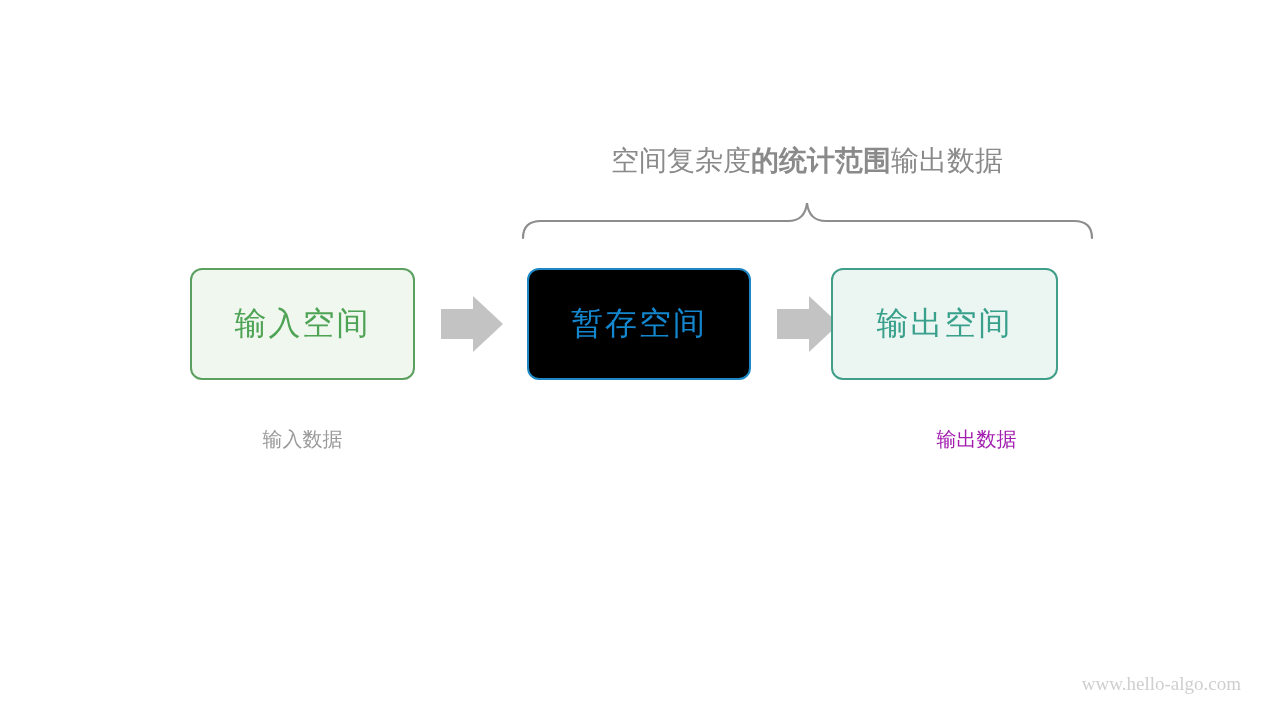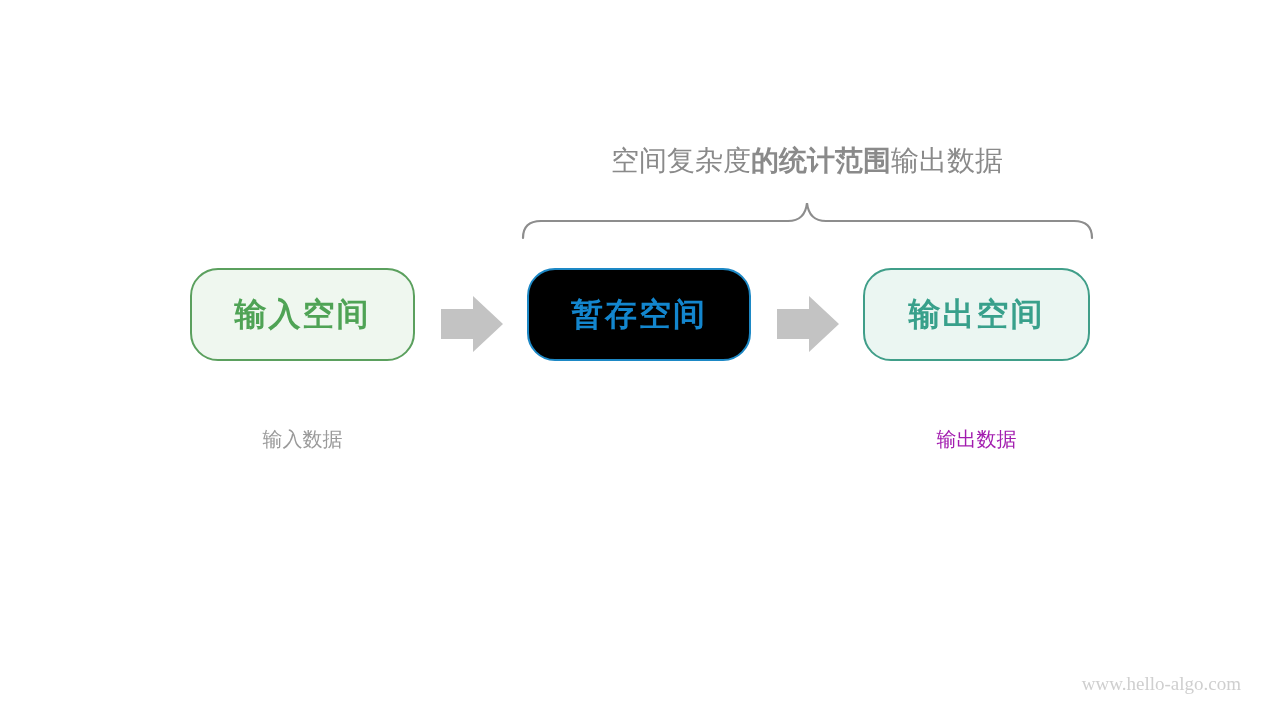--- a/index.html
+++ b/index.html
@@ -14,31 +14,31 @@
     position:absolute;
     left:534px;top:146px;width:546px;
     text-align:center;
     font-size:28px;line-height:30px;
     white-space:nowrap;
   }
   .title .em{font-weight:700;}
   #overlay-svg{position:absolute;left:0;top:0;width:1280px;height:720px;}
   .flow-box{
     position:absolute;
-    top:268px;height:93px;
+    top:268px;height:112px;
     box-sizing:border-box;
     border:2.5px solid;
-    border-radius:28px;
+    border-radius:12px;
     display:flex;align-items:center;justify-content:center;
-    font-size:32px;font-weight:700;letter-spacing:2px;
+    font-size:32px;font-weight:400;letter-spacing:2px;
     white-space:nowrap;
   }
   #box-input{left:190px;width:225px;}
   #box-temp{left:527px;width:224px;}
-  #box-output{left:863px;width:227px;}
+  #box-output{left:831px;width:227px;}
   .caption{
     position:absolute;
     font-size:20px;line-height:30px;
     white-space:nowrap;
   }
   #caption-input{left:190px;top:424px;width:225px;text-align:center;}
   #caption-output{left:863px;top:424px;width:227px;text-align:center;}
   #caption-temp{left:585px;top:414px;text-align:left;}
   #caption-temp .line{line-height:48px;}
   .watermark{

